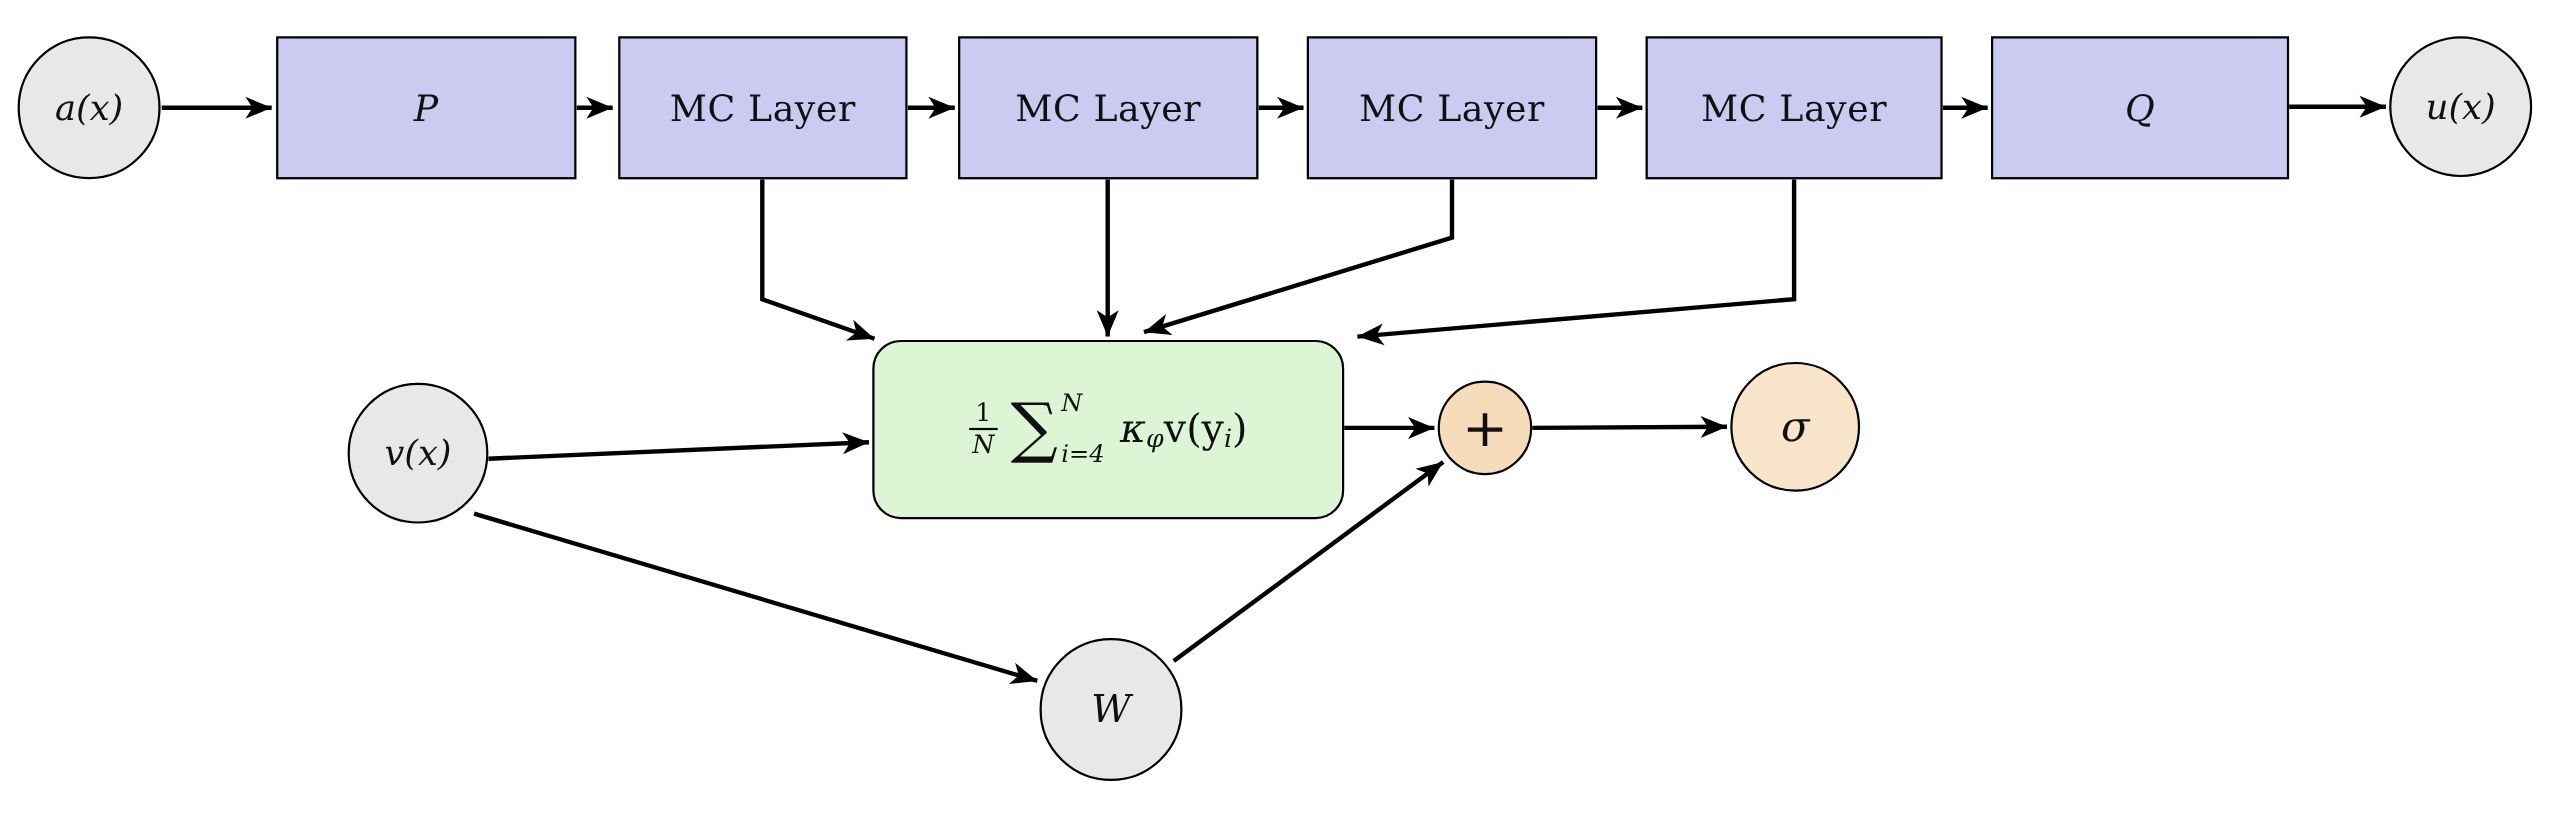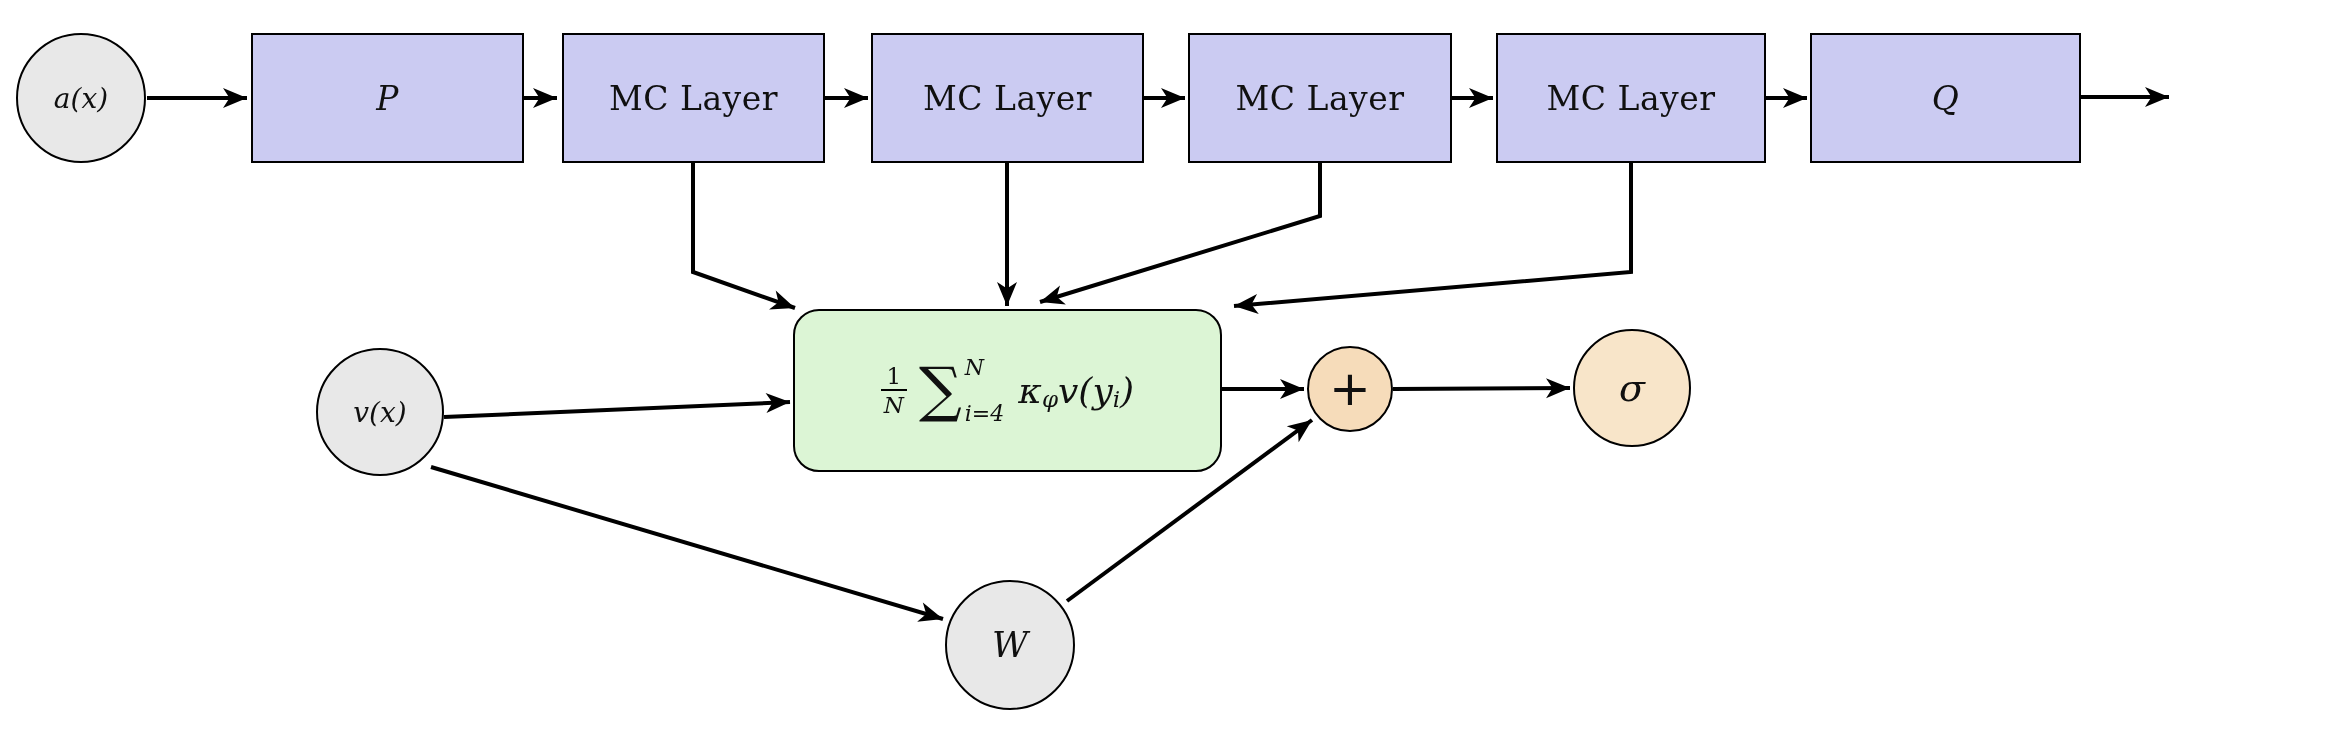--- a/index.html
+++ b/index.html
@@ -18,36 +18,36 @@
     display:flex;align-items:center;justify-content:center;
     color:#101010;
   }
   .rectbox{background:var(--lavender);}
   .circle{background:var(--gray);border-radius:50%;}
   .sumbox{background:var(--green);border-radius:26px;}
   .pluscircle{background:var(--plus);border-radius:50%;}
   .sigmacircle{background:var(--sigma);border-radius:50%;}
   .box-label{font-size:33px;letter-spacing:0.5px;}
   .math{font-style:italic;}
-  .circ-label{font-size:28px;font-style:italic;}
+  .circ-label{font-size:32px;font-style:italic;}
   .w-label{font-size:35px;font-style:italic;}
   .plus-label{font-size:50px;font-weight:400;line-height:1;font-family:"DejaVu Sans",sans-serif;transform:scaleY(0.95);}
   .sigma-label{font-size:38px;font-style:italic;}
   
   .formula{display:flex;align-items:center;line-height:1;}
   .frac{display:inline-flex;flex-direction:column;align-items:center;font-size:23px;line-height:1.15;}
   .frac .num{padding:0 2px;}
   .frac .den{border-top:2px solid #000;padding:1px 3px 0 3px;font-style:italic;}
   .sigma-glyph{font-size:60px;line-height:0.9;margin-left:12px;transform:translateY(-2px);}
   .limits{display:inline-flex;flex-direction:column;justify-content:space-between;height:68px;font-size:22px;font-style:italic;margin-left:3px;}
   .limits .lim-sup{align-self:flex-start;}
   .limits .lim-sub{align-self:flex-start;white-space:nowrap;}
   .kappa{font-size:36px;font-style:italic;margin-left:14px;}
   .subscript{font-size:23px;font-style:italic;position:relative;top:9px;}
-  .mseg{font-size:36px;font-style:italic;}
+  .mseg{font-size:36px;}
 </style>
 </head>
 <body>
 
 <div class="canvas">
 
   <svg class="wires" viewBox="0 0 2329 742">
     <defs>
       <marker id="ah" markerUnits="userSpaceOnUse" markerWidth="28" markerHeight="22" refX="25" refY="11" orient="auto">
         <path d="M1,1 L25,11 L1,21 L7.5,11 Z" fill="#000"></path>
@@ -94,20 +94,23 @@
   </div>
 
   <div class="node rectbox" style="left:1496px;top:33px;width:270px;height:130px;">
     <span class="box-label">MC Layer</span>
   </div>
 
   <div class="node rectbox" style="left:1810px;top:33px;width:271px;height:130px;">
     <span class="box-label math">Q</span>
   </div>
 
+  <div class="node circle" style="left:2172px;top:33px;width:130px;height:128px;">
+    <span class="circ-label">u(x)</span>
+  </div>
 
   <div class="node circle" style="left:316px;top:348px;width:128px;height:128px;">
     <span class="circ-label">v(x)</span>
   </div>
 
   <div class="node sumbox" style="left:793px;top:309px;width:429px;height:163px;">
     <span class="formula">
       <span class="frac">
         <span class="num">1</span>
         <span class="den">N</span>

